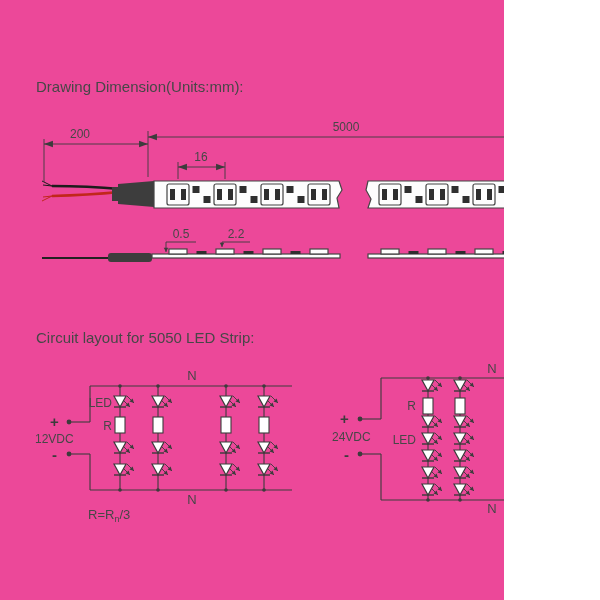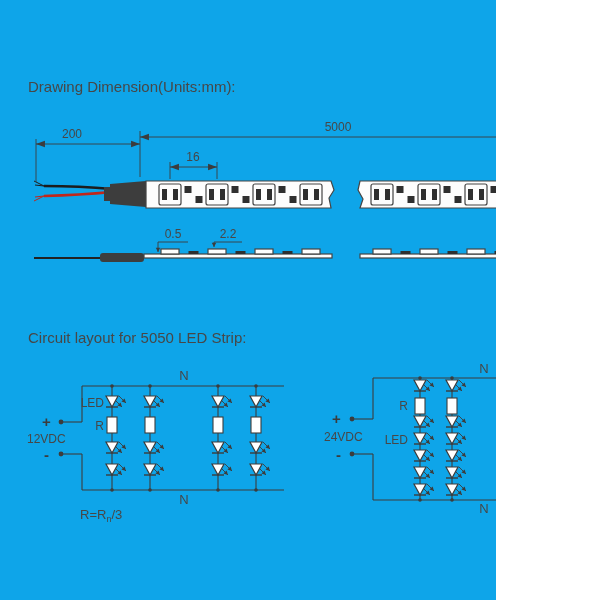--- a/index.html
+++ b/index.html
@@ -1,16 +1,16 @@
 <!DOCTYPE html>
 <html><head>
 <meta charset="utf-8">
 <style>
   html,body{margin:0;padding:0;background:#ffffff;}
-  .canvas{position:relative;width:496px;height:600px;background:#0ea5e9;overflow:hidden;}
+  .canvas{position:relative;width:496px;height:600px;background:#ec4899;overflow:hidden;padding-left:8px;}
   svg{display:block;}
   svg text{font-family:"Liberation Sans",sans-serif;fill:#474747;}
   .title{font-size:15px;}
   .dimtxt{font-size:12px;}
   .ntxt{font-size:13px;}
   .lbl{font-size:12px;}
   .pm{font-size:15px;font-weight:bold;fill:#3c3c3c;}
   .formula{font-size:13px;}
   .ln{stroke:#3c3c3c;stroke-width:1.1;fill:none;}
   .thin{stroke:#3c3c3c;stroke-width:0.9;fill:none;}

